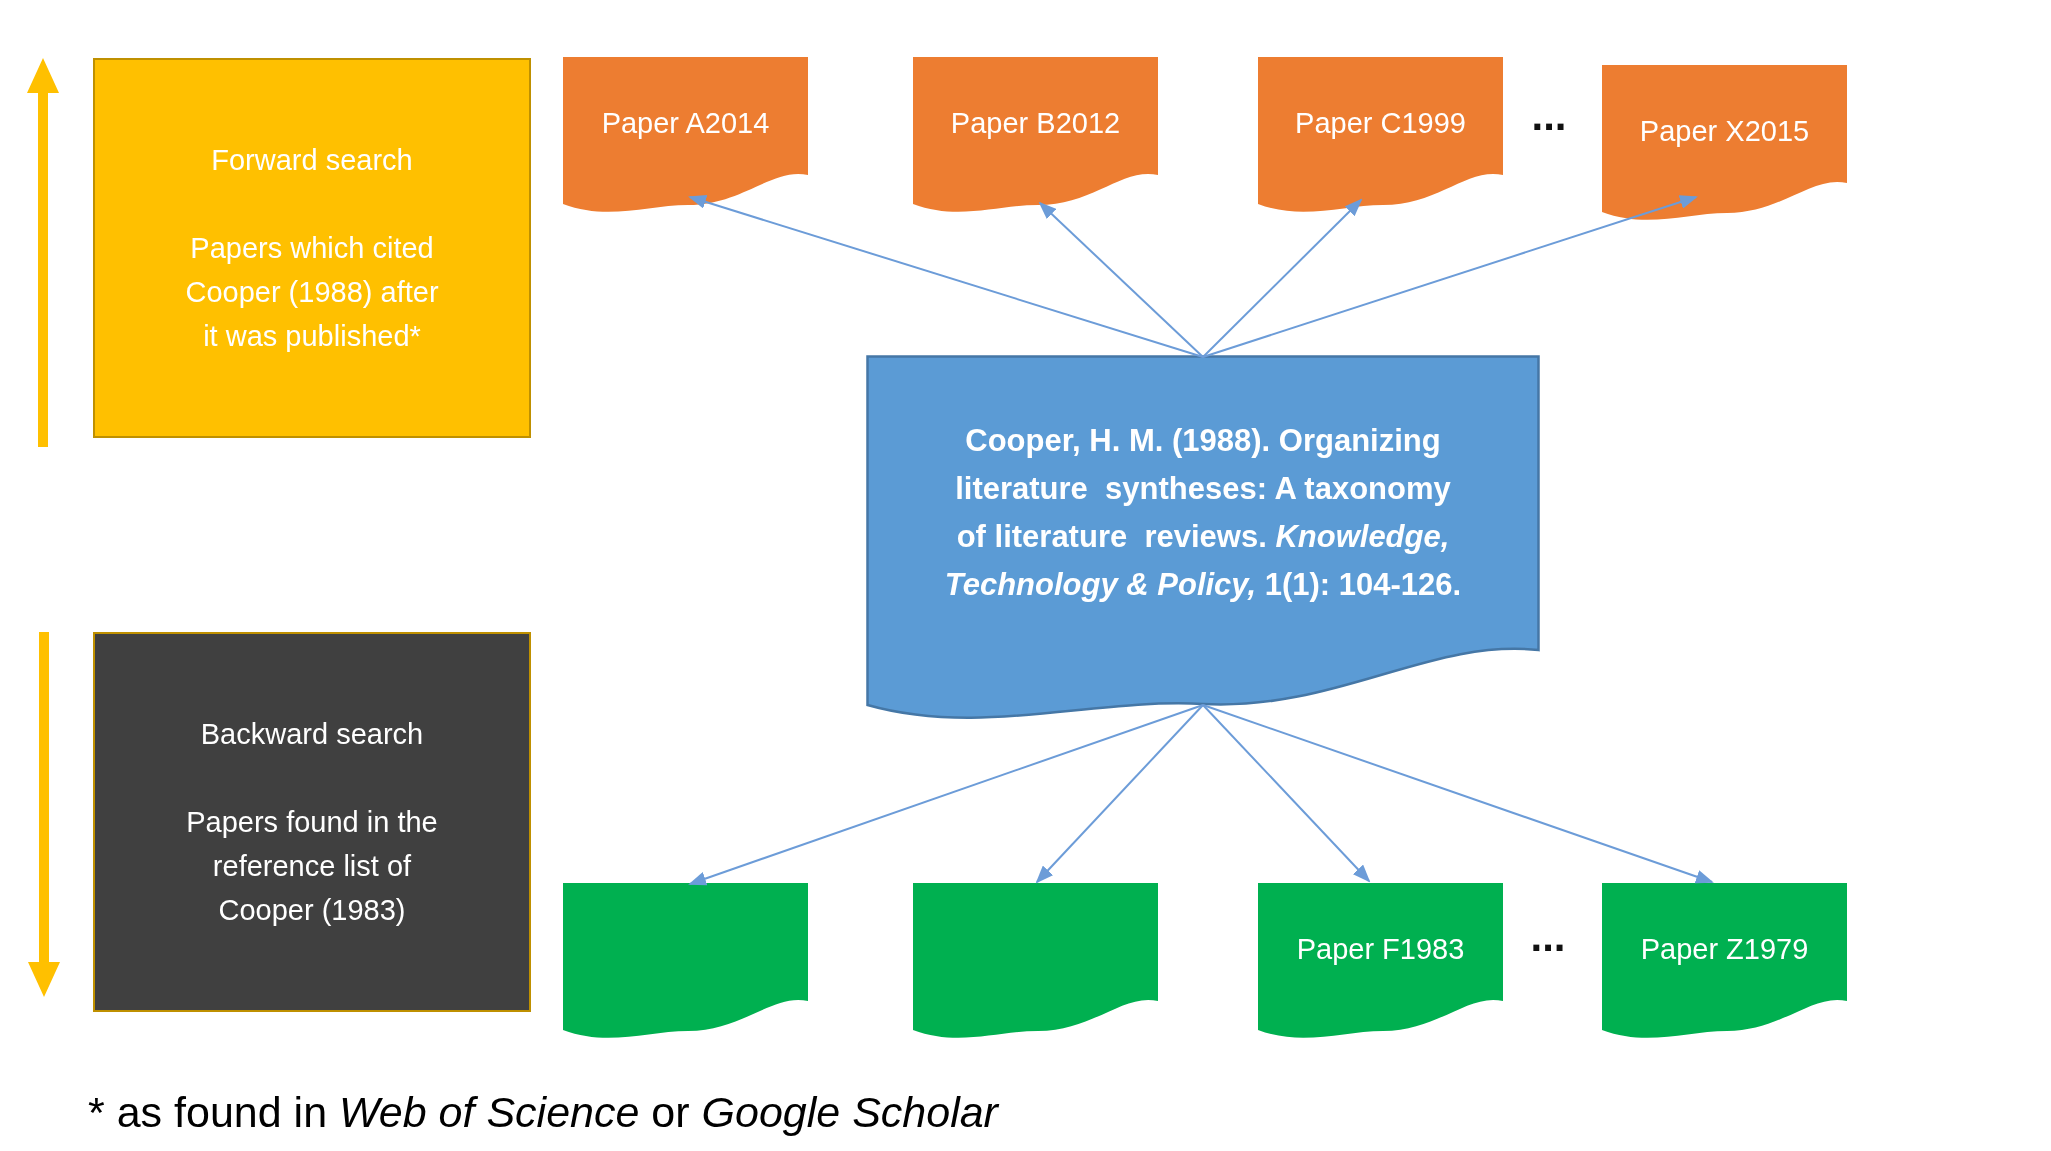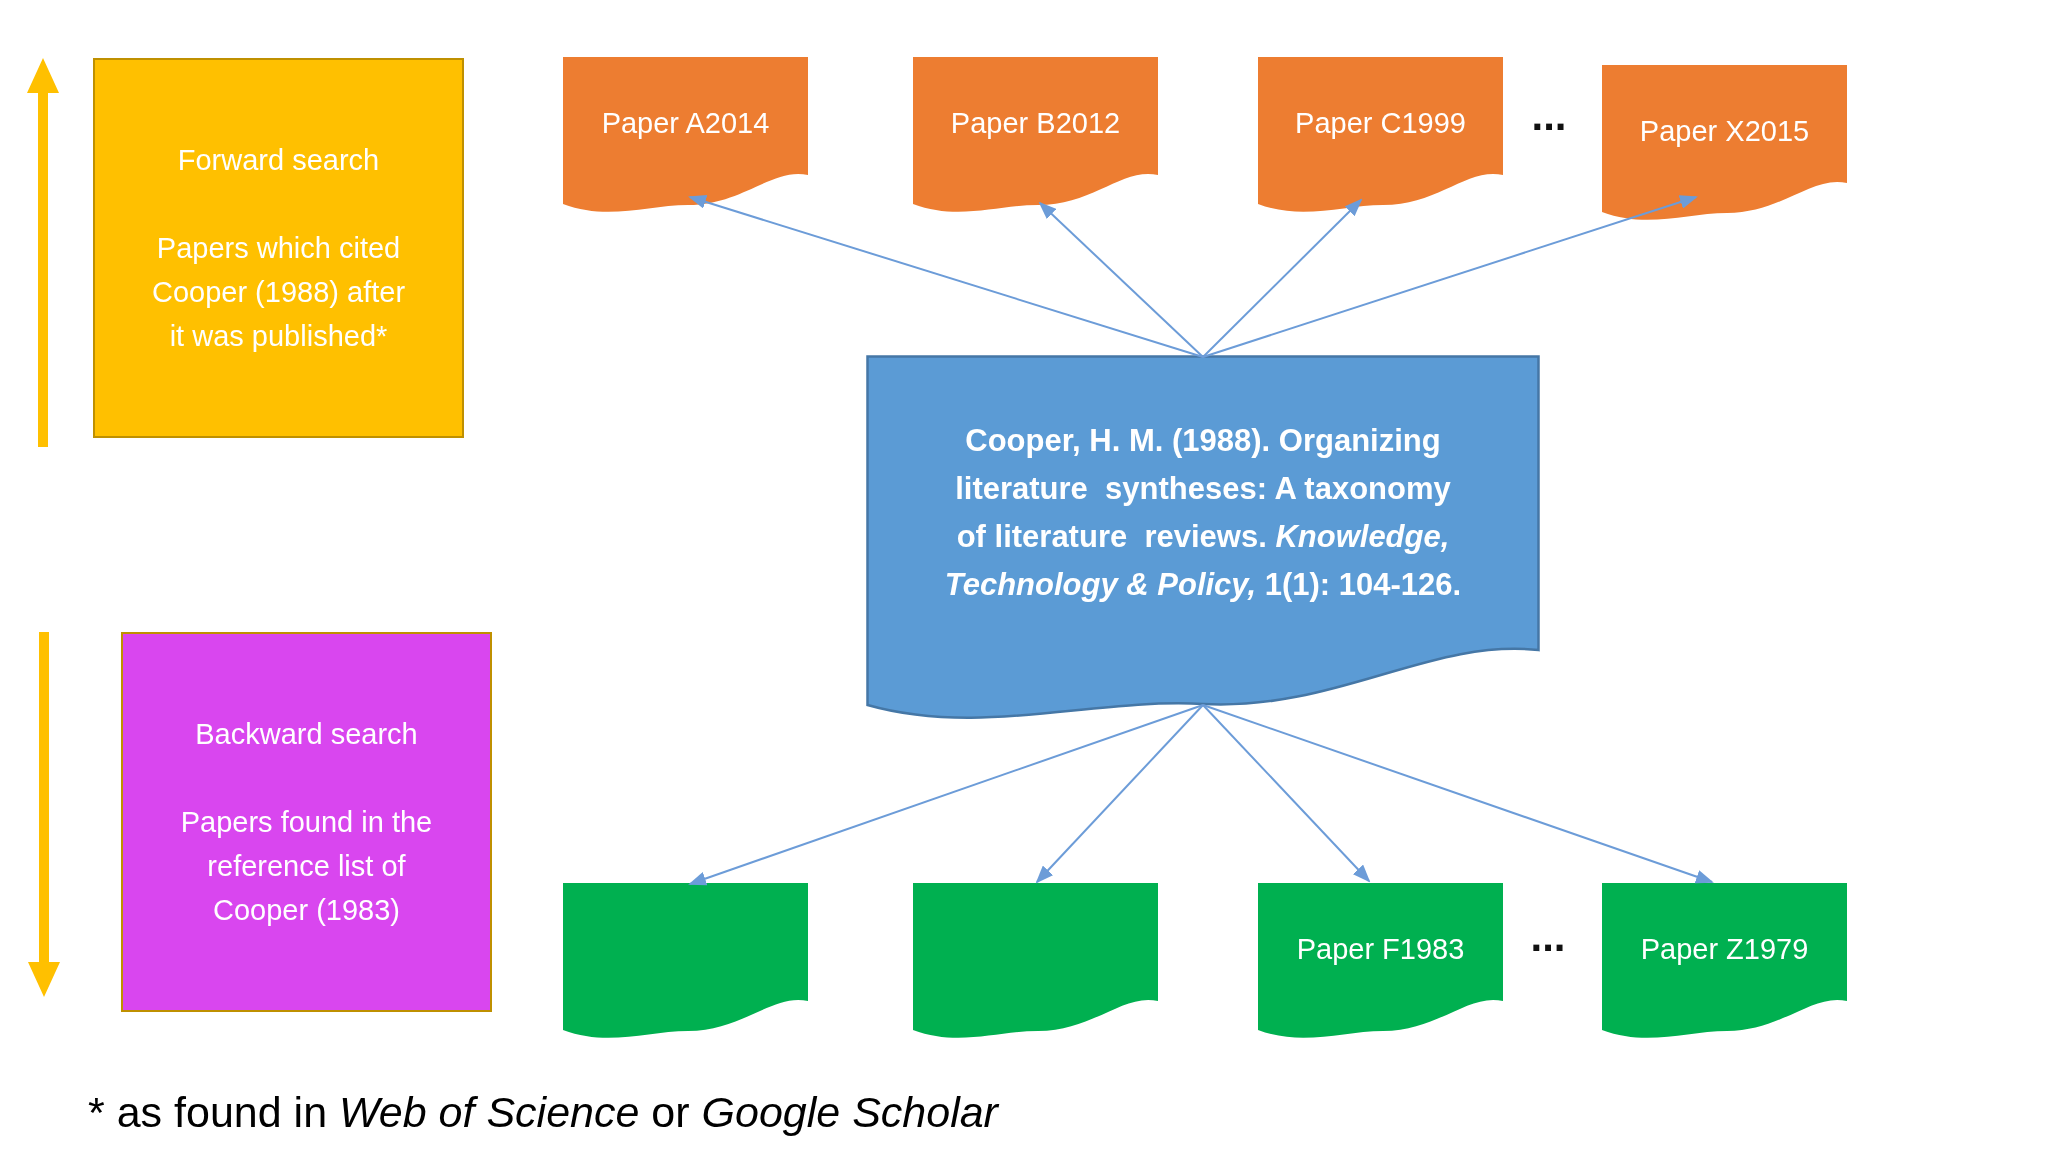--- a/index.html
+++ b/index.html
@@ -7,21 +7,21 @@
     position:relative;
     width:2051px;height:1151px;
     background:#ffffff;
     overflow:hidden;
     font-family:"Liberation Sans","DejaVu Sans",sans-serif;
   }
   .overlay{position:absolute;left:0;top:0;width:2051px;height:1151px;pointer-events:none;}
 
   
   .gold-box{
-    position:absolute;width:371px;height:380px;
+    position:absolute;width:438px;height:380px;
     border:2px solid;box-sizing:border-box;
     display:flex;flex-direction:column;justify-content:center;align-items:center;
     text-align:center;color:#ffffff;font-size:29px;line-height:44px;
   }
   .gold-box .box-title{line-height:44px;}
   .gold-box .box-desc{margin-top:44px;white-space:pre-line;line-height:44px;}
   .fwd{left:93px;top:58px;}
   .bwd{left:93px;top:632px;}
 
   
@@ -71,21 +71,21 @@
     <polygon points="44,997 60,962 49,962 49,632 39,632 39,962 28,962" fill="#FFC000"></polygon>
   </svg>
 
   <div class="gold-box fwd" style="background-color: rgb(255, 192, 0); border-color: rgb(191, 144, 0);">
     <div class="box-title">Forward search</div>
     <div class="box-desc">Papers which cited
 Cooper (1988) after
 it was published*</div>
   </div>
 
-  <div class="gold-box bwd" style="background-color: #d946ef; border-color: rgb(191, 144, 0); margin-left: 28px;">
+  <div class="gold-box bwd" style="background-color: #404040; border-color: rgb(191, 144, 0);">
     <div class="box-title">Backward search</div>
     <div class="box-desc">Papers found in the
 reference list of
 Cooper (1983)</div>
   </div>
 
   <div class="paper pA">
     <svg width="245" height="160" viewBox="0 0 245 160">
       <path d="M0,0 H245 V118 C210,110 180,148 125,148 C85,148 45,164 0,147 Z" fill="#ED7D31"></path>
     </svg>

